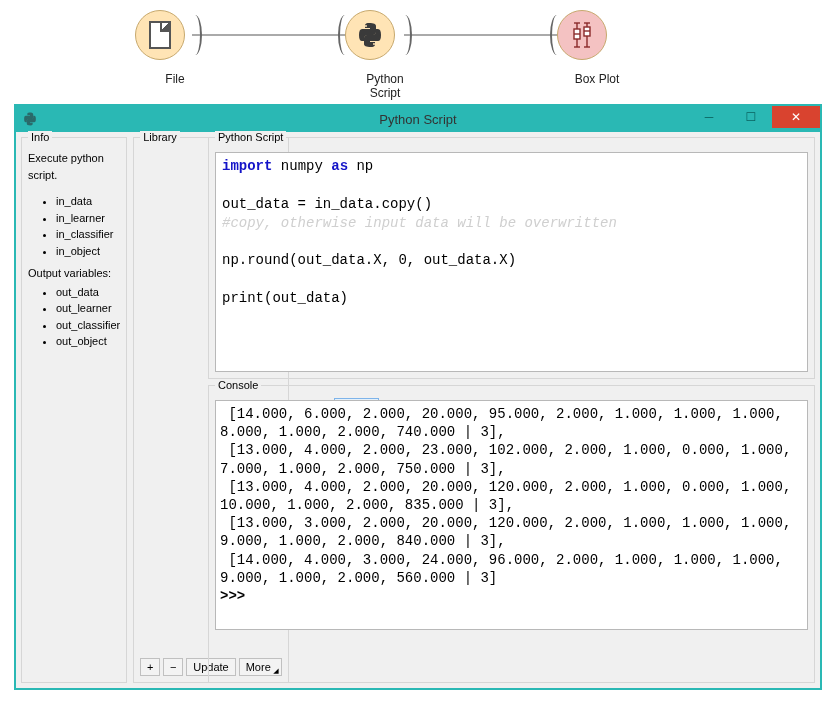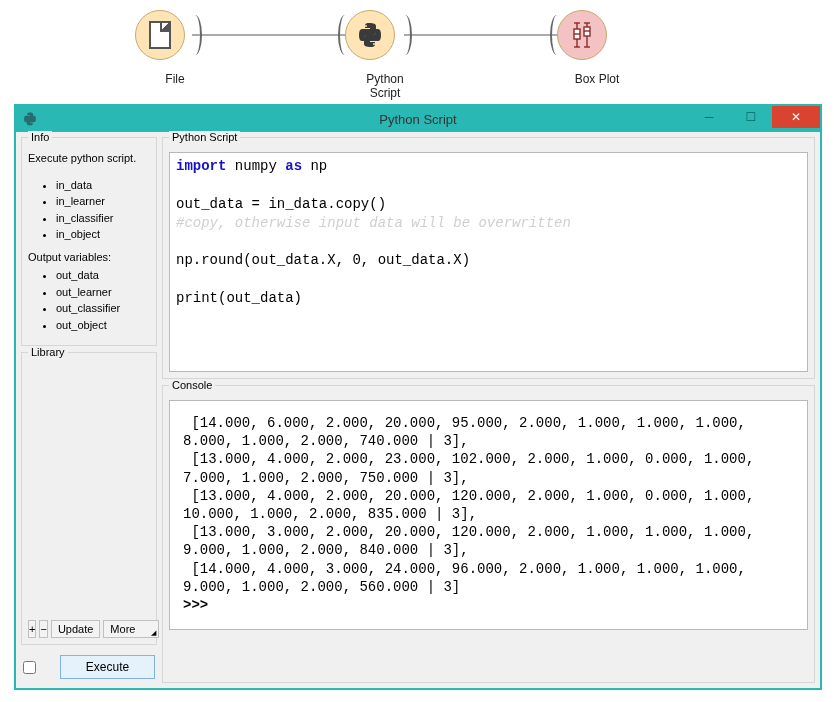--- a/index.html
+++ b/index.html
@@ -125,23 +125,22 @@
   .winbtn.close { background: #d9432f; color: #fff; width: 48px; }
   .winbtn.min, .winbtn.max { color: #0a6360; }
 
   .body {
     flex: 1;
     display: flex;
     padding: 5px;
     gap: 5px;
   }
   .leftcol {
-    width: 136px;
-    display: flex;
-    flex-direction: column;
+    width: 182px;
+    display: flex;
     gap: 6px;
   }
   .group {
     border: 1px solid #d6d6d6;
     position: relative;
     padding: 12px 6px 6px 6px;
   }
   .group > .legend {
     position: absolute;
     top: -7px;
@@ -212,21 +211,21 @@
   .kw-import { color: #1414c8; font-weight: bold; }
   .kw-as { color: #1414c8; font-weight: bold; }
   .comment { color: #cfcfcf; font-style: italic; }
   .console {
     width: 100%;
     height: 230px;
     border: 1px solid #b8b8b8;
     background: #fff;
     font-family: "Courier New", monospace;
     font-size: 14px;
-    padding: 13px;
+    padding: 4px;
     line-height: 1.3;
     white-space: pre-wrap;
     overflow-y: scroll;
     overflow-x: hidden;
     word-wrap: break-word;
   }
   .console .prompt { font-weight: bold; }
 </style>
 </head>
 <body>
@@ -318,21 +317,21 @@
           </ul>
         </div>
       </div>
 
       <div class="group" style="flex:1; display:flex; flex-direction:column;justify-content:flex-end;">
         <div class="legend">Library</div>
         <div class="btnrow">
           <button class="btn square">+</button>
           <button class="btn square">−</button>
           <button class="btn">Update</button>
-          <button class="btn" style="position:relative; padding-right:23px;"><span>More</span><span style="position:absolute; right:2px; bottom:0px; font-size:7px;">◢</span></button>
+          <button class="btn" style="position:relative; padding-right:10px;"><span>More</span><span style="position:absolute; right:2px; bottom:0px; font-size:7px;">◢</span></button>
         </div>
       </div>
 
       <div class="execrow">
         <input type="checkbox" style="">
         <button class="execute">Execute</button>
       </div>
     </div>
 
     <div class="rightcol">

